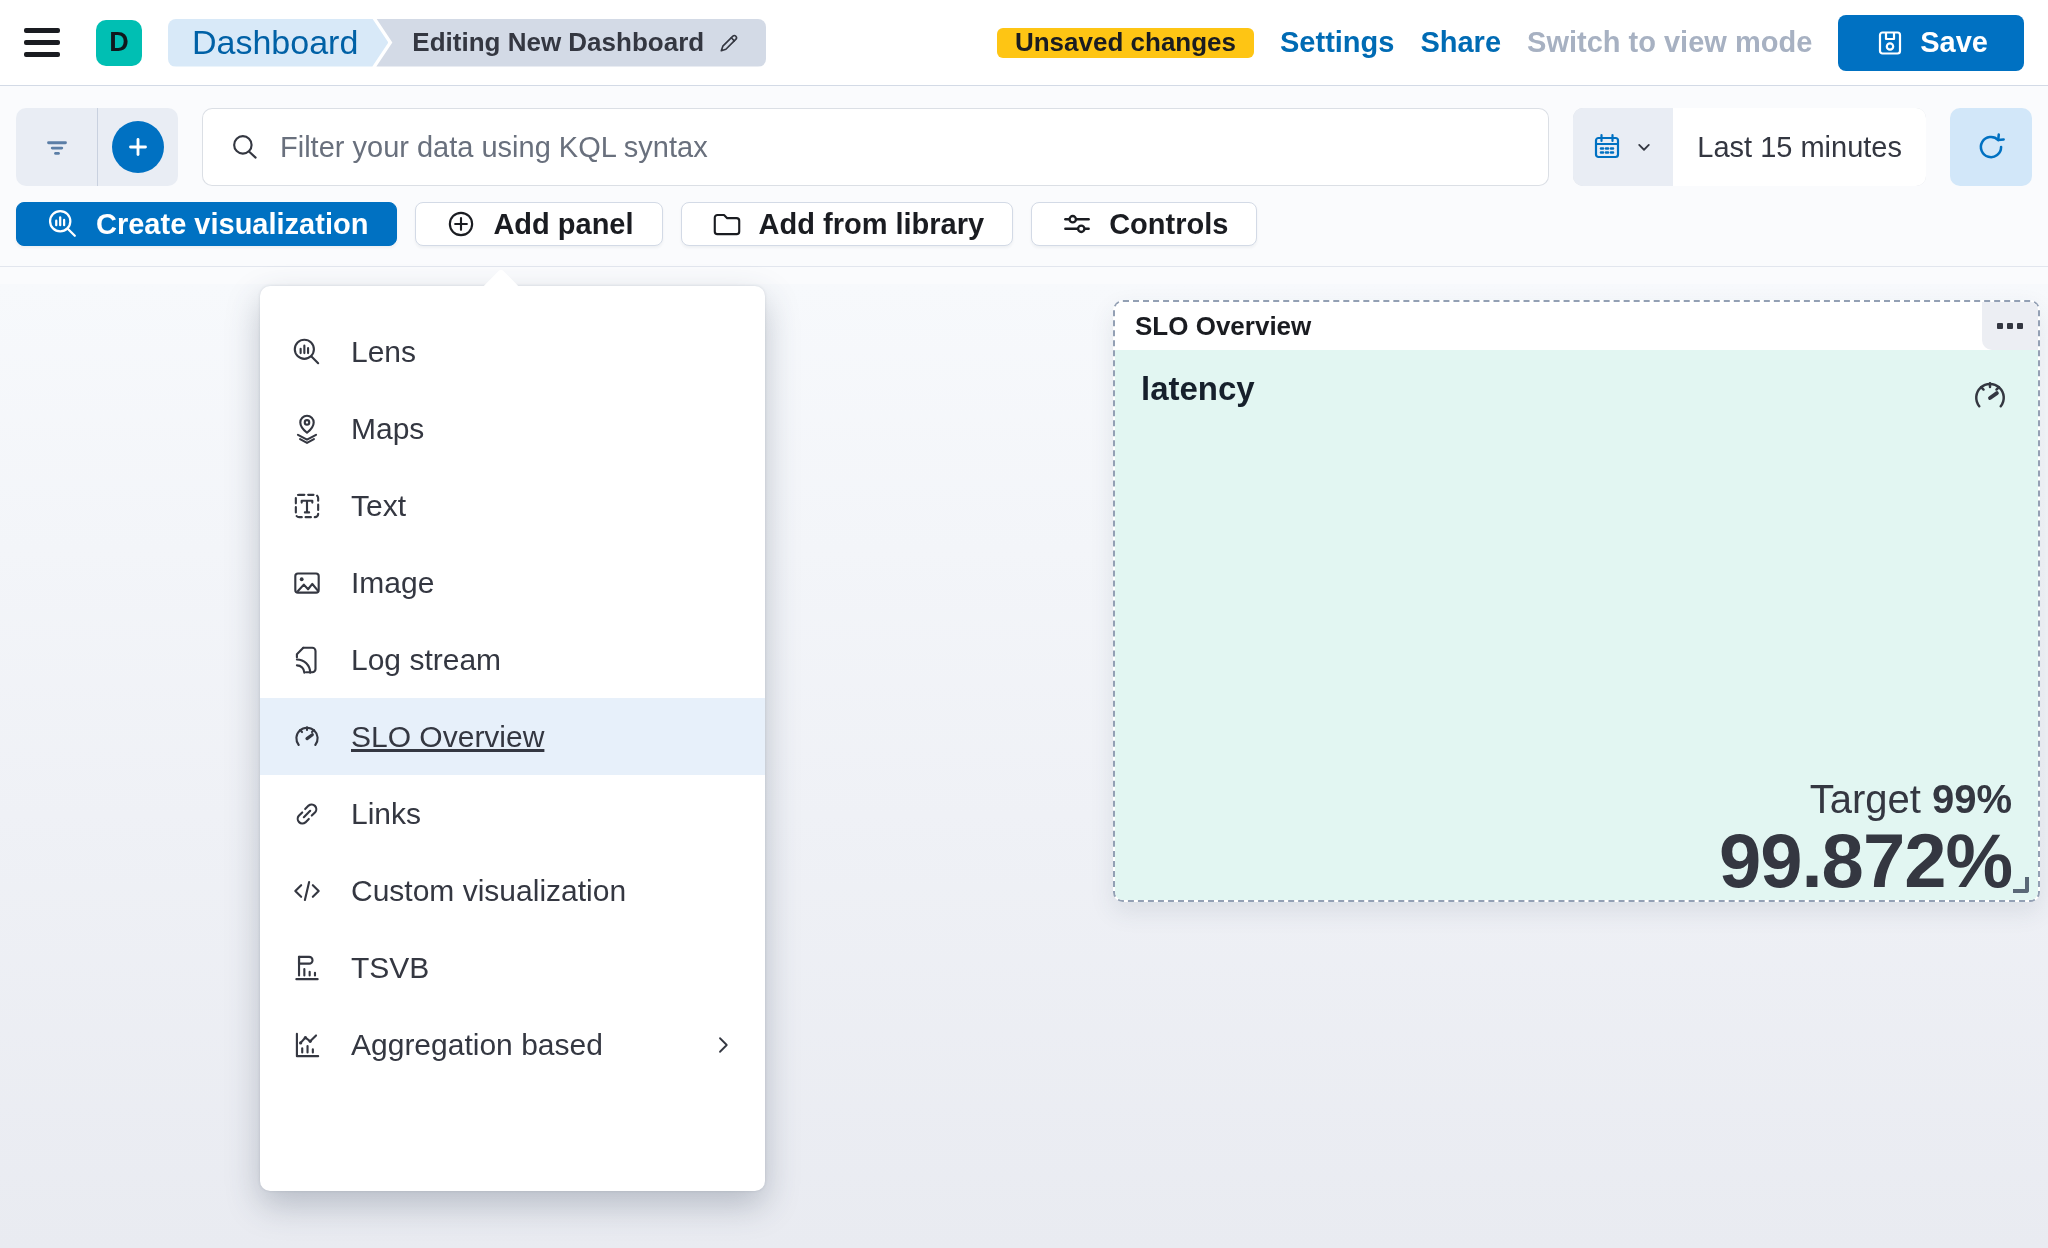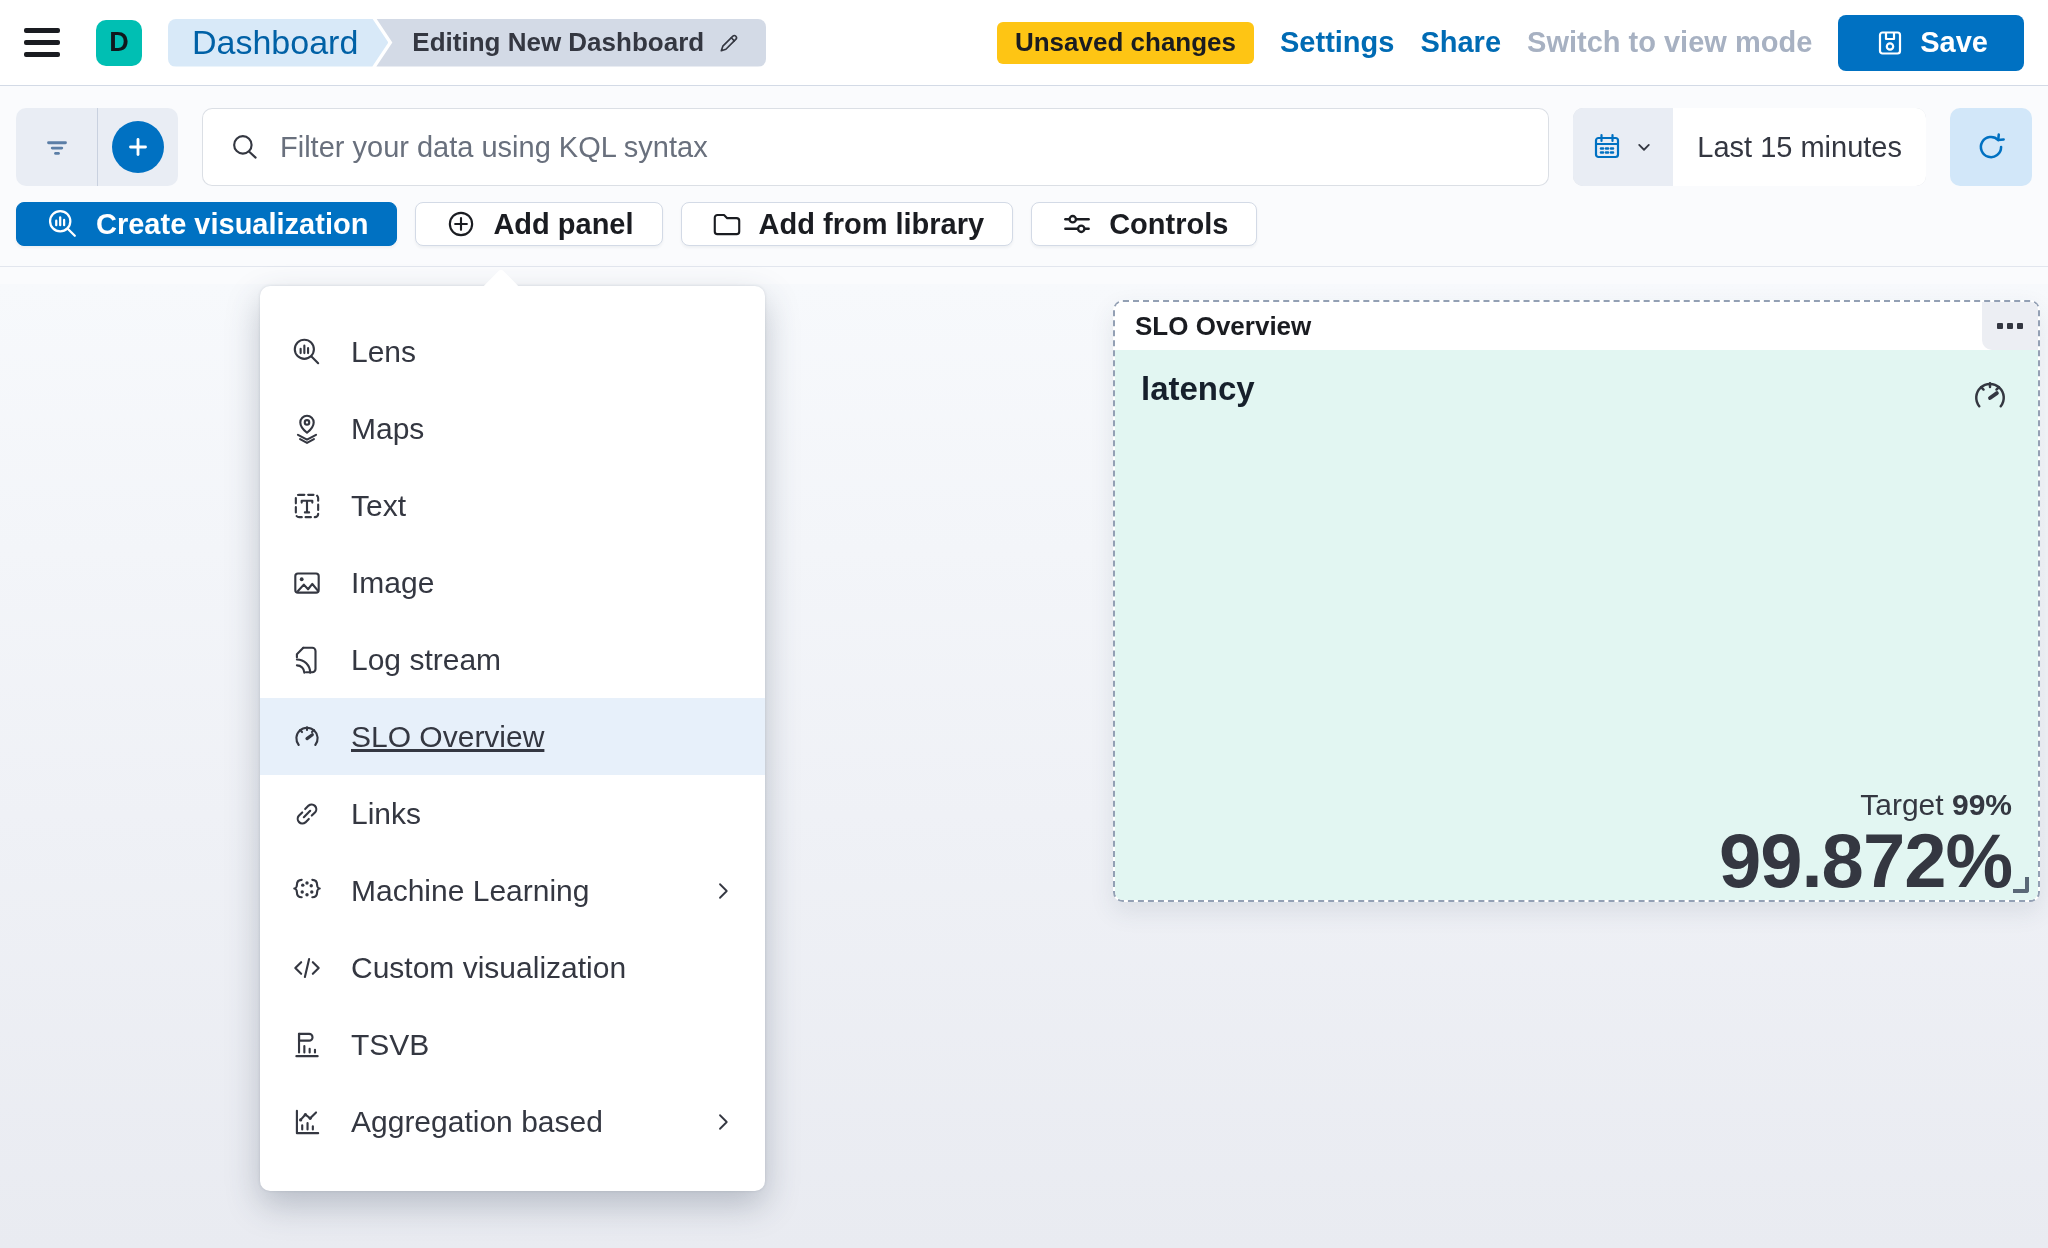--- a/index.html
+++ b/index.html
@@ -19,21 +19,21 @@
   .crumb-blue { display:flex; align-items:center; height:48px; padding:0 30px 0 24px;
                 background:#d8e9f8; color:#0061a6; font-size:34px; font-weight:400;
                 border-radius:8px 0 0 8px;
                 clip-path:polygon(0 0, calc(100% - 16px) 0, 100% 50%, calc(100% - 16px) 100%, 0 100%); }
   .crumb-gray { display:flex; align-items:center; gap:12px; height:48px; margin-left:-12px;
                 padding:0 24px 0 36px; background:#d3dae6; color:#343741; font-size:26px; font-weight:600;
                 border-radius:0 8px 8px 0;
                 clip-path:polygon(0 0, 100% 0, 100% 100%, 0 100%, 16px 50%); }
   .header-spacer { flex:1; }
   .unsaved-badge { background:#fec514; color:#1a1c21; font-size:26px; font-weight:700;
-                   height:42px; display:flex; align-items:center; padding:4px 18px; border-radius:6px; white-space:nowrap; }
+                   height:30px; display:flex; align-items:center; padding:4px 18px; border-radius:6px; white-space:nowrap; }
   .header-link { background:none; border:none; cursor:pointer; font-family:inherit;
                  font-size:29px; font-weight:600; color:#006bb4; white-space:nowrap; }
   .header-link.disabled { color:#a7b1c2; cursor:default; }
   .save-btn { display:flex; align-items:center; gap:14px; height:56px; padding:0 36px;
               background:#0071c2; color:#fff; border:none; border-radius:8px;
               font-family:inherit; font-size:29px; font-weight:600; cursor:pointer; }
 
   
   .toolbar { display:flex; align-items:center; gap:24px; padding:22px 16px 16px; background:#fafbfd; }
   .filter-group { display:flex; height:78px; border-radius:10px; background:#e9edf4; overflow:hidden; }
@@ -86,21 +86,21 @@
   .panel-title { font-size:26px; font-weight:700; color:#1a1c21; }
   .panel-options { position:absolute; top:0; right:0; width:56px; height:48px; background:#eceef3;
                    border:none; border-radius:0 8px 0 10px; display:flex; align-items:center; justify-content:center; gap:4px; cursor:pointer; }
   .panel-options i { width:6px; height:6px; background:#343741; border-radius:1px; }
   .panel-body { flex:1; background:#e2f6f2; border-radius:0 0 8px 8px; position:relative;
                 display:flex; flex-direction:column; padding:20px 26px 0; }
   .metric-row { display:flex; align-items:flex-start; justify-content:space-between; }
   .metric-name { font-size:33px; font-weight:700; color:#16202c; }
   .metric-gauge { color:#343741; margin-top:4px; }
   .panel-spacer { flex:1; }
-  .target-line { text-align:right; font-size:30px; color:#343741; }
+  .target-line { text-align:right; font-size:40px; color:#343741; }
   .target-line b { font-weight:700; }
   .big-value { text-align:right; font-size:76px; font-weight:700; color:#343741; line-height:1.02; letter-spacing:-1px; }
   .resize-corner { position:absolute; right:9px; bottom:7px; width:16px; height:16px;
                    border-right:4px solid #5a6877; border-bottom:4px solid #5a6877; border-radius:0 0 3px 0; cursor:nwse-resize; }
 
   svg { display:block; }
 </style>
 </head>
 <body>
 
@@ -320,40 +320,20 @@
           <span class="mi-icon">
             <svg width="34" height="34" viewBox="0 0 32 32" fill="none" stroke="currentColor" stroke-width="2" stroke-linecap="round" stroke-linejoin="round">
               <path d="M13 19l6-6"></path>
               <path d="M11.5 14.5l-3.2 3.2a4.4 4.4 0 0 0 6.2 6.2l3.2-3.2"></path>
               <path d="M20.5 17.5l3.2-3.2a4.4 4.4 0 0 0-6.2-6.2l-3.2 3.2"></path>
             </svg>
           </span>
           <span class="mi-label">Links</span>
         </li>
 
-        <li class="menu-item">
-          <span class="mi-icon">
-            <svg width="34" height="34" viewBox="0 0 32 32" fill="none" stroke="currentColor" stroke-width="2" stroke-linecap="round" stroke-linejoin="round">
-              <path d="M11 5.5c-3 0-4.5 1.6-4.5 4.8 0 2.2-1.6 3.4-2.5 3.4.9 0 2.5 1.2 2.5 3.4 0 3.2 1.5 4.8 4.5 4.8"></path>
-              <path d="M21 5.5c3 0 4.5 1.6 4.5 4.8 0 2.2 1.6 3.4 2.5 3.4-.9 0-2.5 1.2-2.5 3.4 0 3.2-1.5 4.8-4.5 4.8"></path>
-              <circle cx="12" cy="10.5" r="1.6" fill="currentColor" stroke="none"></circle>
-              <circle cx="16" cy="8.5" r="1.6" fill="currentColor" stroke="none"></circle>
-              <circle cx="20" cy="11" r="1.6" fill="currentColor" stroke="none"></circle>
-              <circle cx="11.5" cy="17" r="1.6" fill="currentColor" stroke="none"></circle>
-              <circle cx="16" cy="19.5" r="1.6" fill="currentColor" stroke="none"></circle>
-              <circle cx="20.5" cy="17" r="1.6" fill="currentColor" stroke="none"></circle>
-            </svg>
-          </span>
-          <span class="mi-label">Machine Learning</span>
-          <span class="mi-chevron">
-            <svg width="24" height="24" viewBox="0 0 32 32" fill="none" stroke="currentColor" stroke-width="2.4" stroke-linecap="round" stroke-linejoin="round">
-              <path d="M12 7l9 9-9 9"></path>
-            </svg>
-          </span>
-        </li>
 
         <li class="menu-item">
           <span class="mi-icon">
             <svg width="34" height="34" viewBox="0 0 32 32" fill="none" stroke="currentColor" stroke-width="2" stroke-linecap="round" stroke-linejoin="round">
               <path d="M10.5 10.5 5 16l5.5 5.5"></path>
                 <path d="M21.5 10.5 27 16l-5.5 5.5"></path>
                 <path d="M18 7.5l-4 17"></path>
             </svg>
           </span>
           <span class="mi-label">Custom visualization</span>

